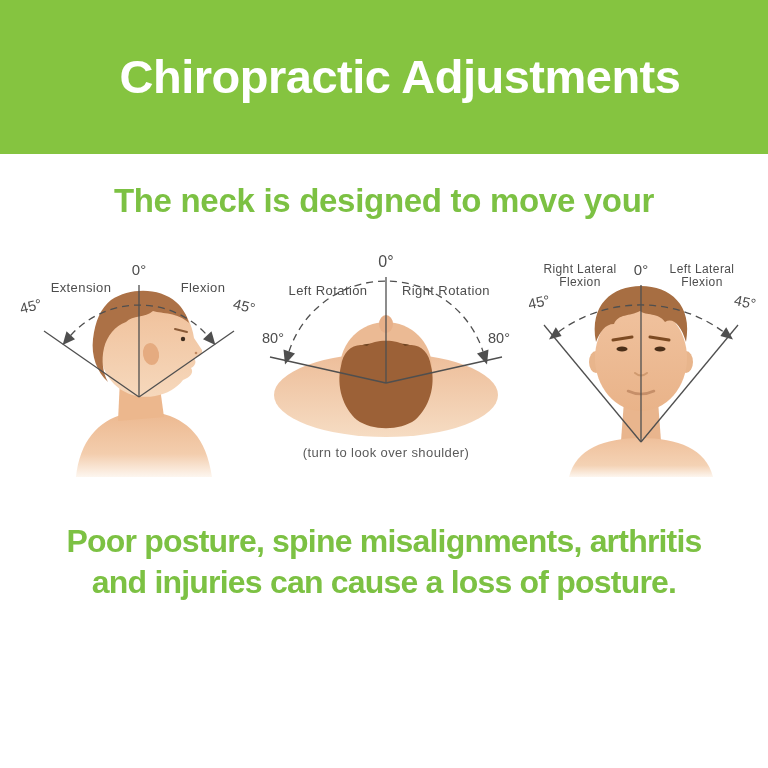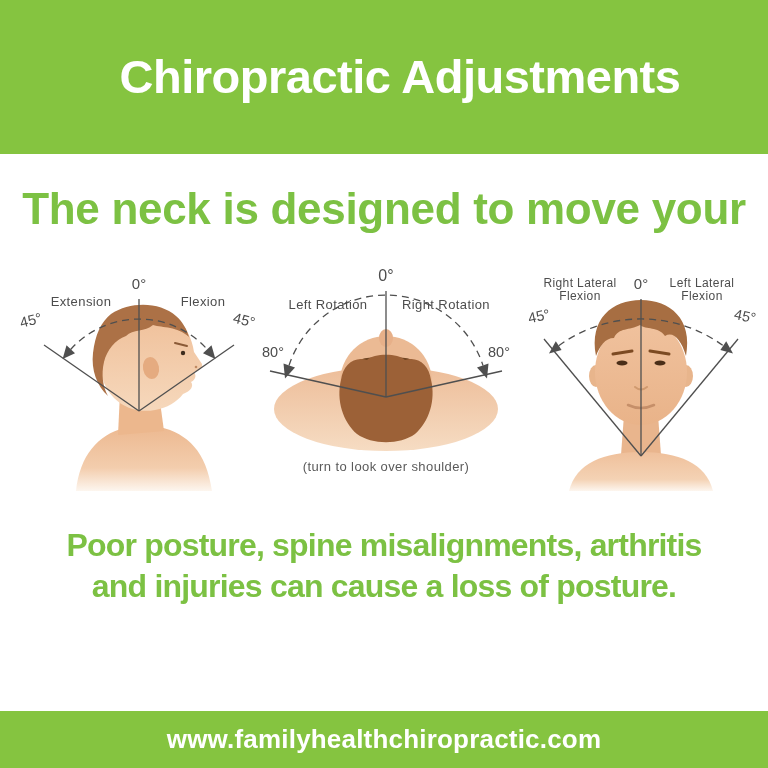--- a/index.html
+++ b/index.html
@@ -24,36 +24,36 @@
     font-size: 47px;
     font-weight: 700;
     line-height: 1.12;
     letter-spacing: -0.5px;
     margin-left: 32px;
   }
   .intro {
     margin-top: 26px;
     text-align: center;
     color: #7cc143;
-    font-size: 44px;
+    font-size: 33px;
     font-weight: 700;
     line-height: 1.3;
     letter-spacing: -0.3px;
   }
   .diagrams {
     margin-top: 22px;
     display: flex;
     justify-content: space-between;
     align-items: flex-start;
     padding: 0 6px;
     height: 236px;
   }
   figure { margin: 0; padding: 0; }
   .statement {
-    margin-top: 30px;
+    margin-top: 40px;
     text-align: center;
     color: #7cc143;
     font-size: 32px;
     font-weight: 700;
     line-height: 1.28;
     letter-spacing: -0.8px;
   }
   .banner.bottom {
     position: absolute;
     bottom: 0; left: 0; right: 0;
@@ -207,17 +207,14 @@
       </svg>
     </figure>
 
   </section>
 
   <section class="statement">
     <span>Poor posture, spine misalignments, arthritis</span><br>
     <span>and injuries can cause a loss of posture.</span>
   </section>
 
-  <footer class="banner bottom">
-    <span>www.familyhealthchiropractic.com</span>
-  </footer>
 
 </div>
 
 </body></html>

